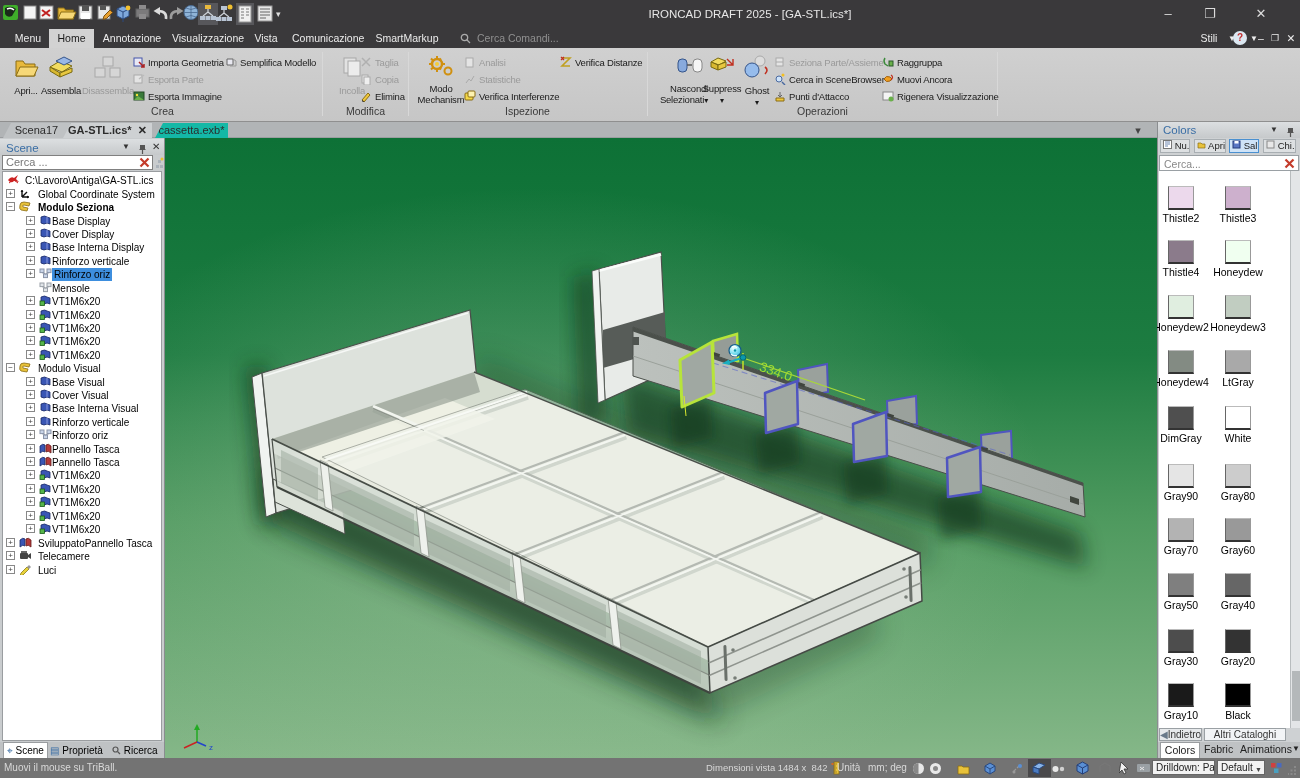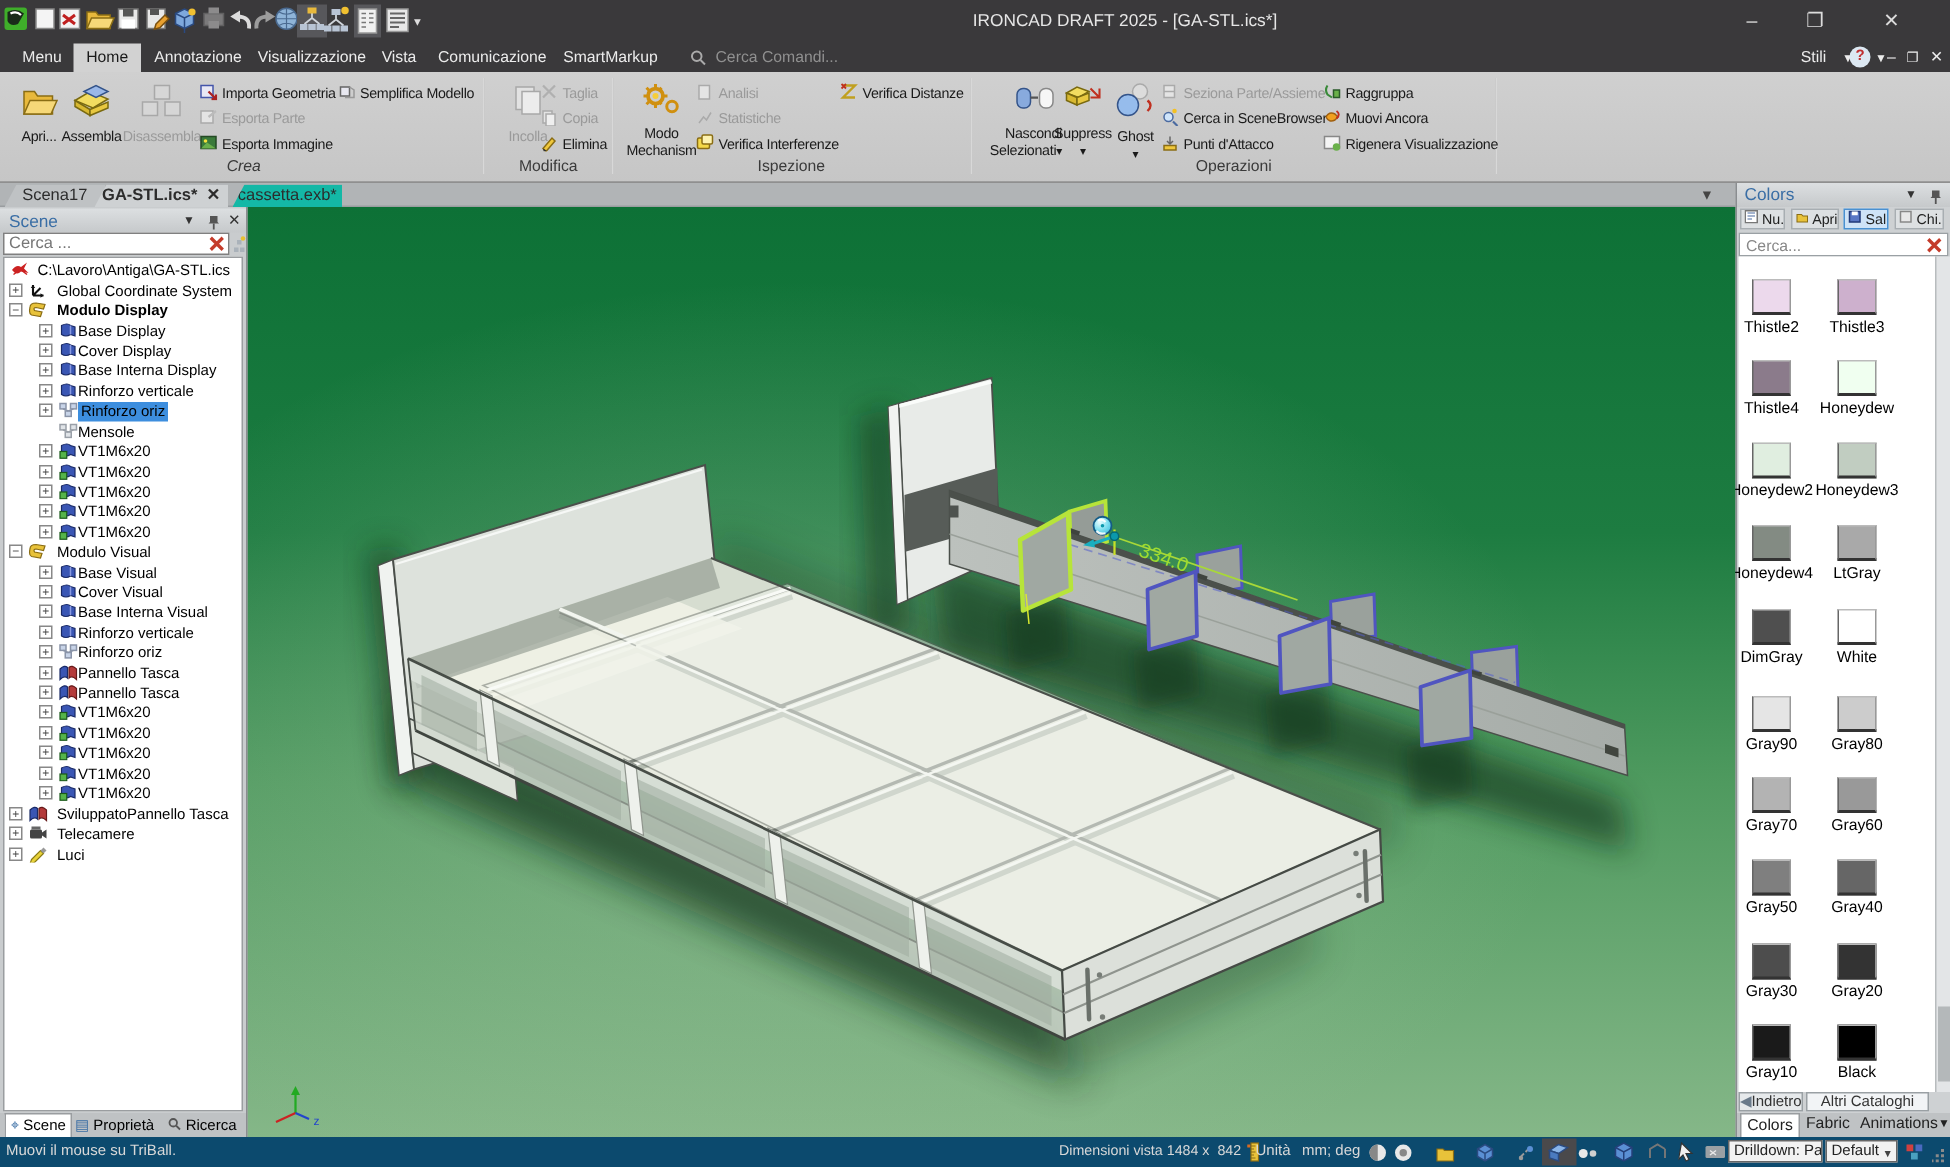--- a/index.html
+++ b/index.html
@@ -43,21 +43,21 @@
 
 
 #rightpanel { left:1157px; top:122px; width:143px; height:636px; background:#cdd0d2; border-left:1px solid #8a8d90; }
 
 .rpbtn { position:absolute; top:1px; height:14px; background:#dde0e2; border:1px solid #a8aeb2; font-size:9.5px; color:#222; line-height:12px; padding-left:2px; white-space:nowrap; overflow:hidden; }
 .rpbtn.sel2 { background:#cfe3f7; border:1px solid #4a90d0; }
 .sbdrop { position:absolute; top:2px; height:15px; background:#f2f2f2; border:1px solid #666; font-size:10px; color:#222; line-height:14px; padding-left:3px; white-space:nowrap; overflow:hidden; }
 .swl { position:absolute; font-size:10.5px; color:#000; text-align:center; width:56px; }
 .sw { position:absolute; width:26px; height:24px; border-bottom:2px solid #333; border-left:1px solid #666; border-top:1px solid #bbb; border-right:1px solid #999; }
 
-#statusbar { left:0; top:758px; width:1300px; height:20px; background:#0c4a6e; color:#d8d8d8; font-size:10px; }
+#statusbar { left:0; top:758px; width:1300px; height:20px; background:#737373; color:#d8d8d8; font-size:10px; }
 
 
 #viewport { left:165px; top:138px; width:992px; height:620px; }
 </style>
 </head>
 <body>
 
 <div class="abs" id="titlebar">
 <svg width="300" height="28" viewBox="0 0 300 28">
   <rect x="3" y="5" width="15" height="15" rx="2" fill="#3fae2a"></rect>
@@ -136,21 +136,21 @@
 <div class="rtab" style="left:1249px; top:29px; width:10px; font-size:8px;">▼</div>
 <div class="rtab" style="left:1256px; top:29px; width:10px;">–</div>
 <div class="rtab" style="left:1269px; top:29px; width:12px; font-size:9px;">❐</div>
 <div class="rtab" style="left:1285px; top:29px; width:12px;">✕</div>
 
 <div class="abs" id="ribbon"></div>
 <div class="rsep" style="left:322px; top:52px;"></div>
 <div class="rsep" style="left:408px; top:52px;"></div>
 <div class="rsep" style="left:647px; top:52px;"></div>
 <div class="rsep" style="left:997px; top:52px;"></div>
-<div class="glabel" style="left:130px; top:105px; width:65px;font-style:italic;">Crea</div>
+<div class="glabel" style="left:130px; top:105px; width:65px;">Crea</div>
 <div class="glabel" style="left:333px; top:105px; width:65px;">Modifica</div>
 <div class="glabel" style="left:495px; top:105px; width:65px;">Ispezione</div>
 <div class="glabel" style="left:790px; top:105px; width:65px;">Operazioni</div>
 
 <div class="bigbtn" style="left:6px; top:52px; width:40px;">
   <svg class="ic" width="26" height="24">
       <path d="M3,6 h7 l2,3 h10 v12 h-19 z" fill="#e8b93c" stroke="#8a6d14" stroke-width="1"></path>
       <path d="M3,21 l4,-9 h18 l-4,9 z" fill="#f6d878" stroke="#8a6d14" stroke-width="1"></path>
     </svg>
   <div>Apri...</div>
@@ -329,21 +329,21 @@
             <path d="M3,9 L10,9 M3,9 L3,2 M3,9 L8,4" stroke="#111" stroke-width="1.4" fill="none"></path>
             <path d="M10,9 l-2,-1.5 v3 z M3,2 l-1.5,2 h3 z" fill="#111"></path>
           </svg></span>
         <span style="position:absolute; left:35px; top:0px;">Global Coordinate System</span>
       </div>
 <div class="trow" style="top:29px; width:158px;">
         <span class="plus" style="position:absolute; left:3px; top:1px;">−</span>
         <span style="position:absolute; left:16px; top:0px;"><svg class="ti" viewBox="0 0 13 11">
             <path d="M1,4 q0,-3 4,-3 l6,1 l-1,3 l-5,-1 q-2,0 -1,2 l5,1 l-1,3 l-6,-1 q-2,-1 -1,-5" fill="#e8c23a" stroke="#8a6d14" stroke-width="0.8"></path>
           </svg></span>
-        <span style="position:absolute; left:35px; top:0px; font-weight:bold;">Modulo Display</span>
+        <span style="position:absolute; left:35px; top:0px; font-weight:bold;">Modulo Seziona</span>
       </div>
 <div class="trow" style="top:43px; width:158px;">
         <span class="plus" style="position:absolute; left:23px; top:1px;">+</span>
         <span style="position:absolute; left:36px; top:0px;"><svg class="ti" viewBox="0 0 13 11">
             <path d="M2,2 q4,-2 6,0 l3,1 v6 l-3,-1 q-3,2 -6,0 z" fill="#3a56b4" stroke="#1a2a66" stroke-width="0.8"></path>
             <path d="M8,2 v6" stroke="#8a9ae0" stroke-width="1"></path>
           </svg></span>
         <span style="position:absolute; left:49px; top:0px;">Base Display</span>
       </div>
 <div class="trow" style="top:56px; width:158px;">

